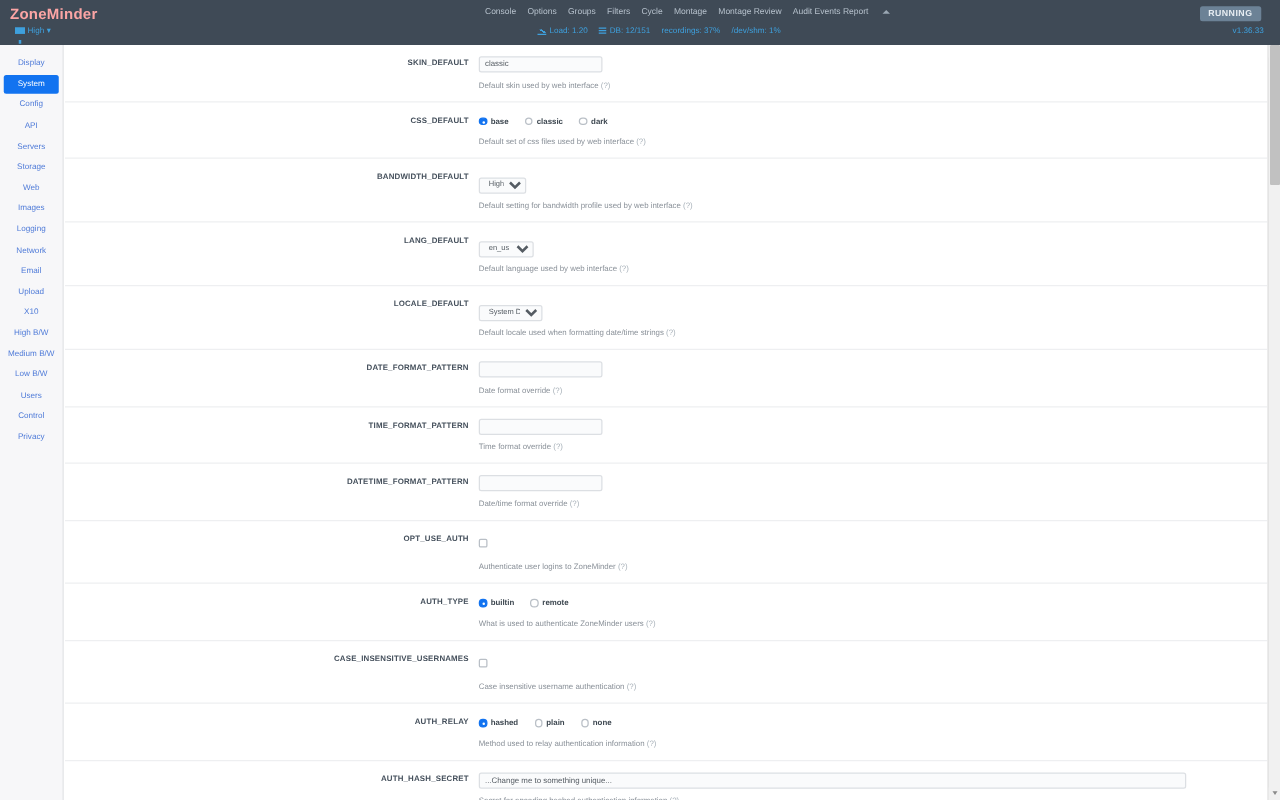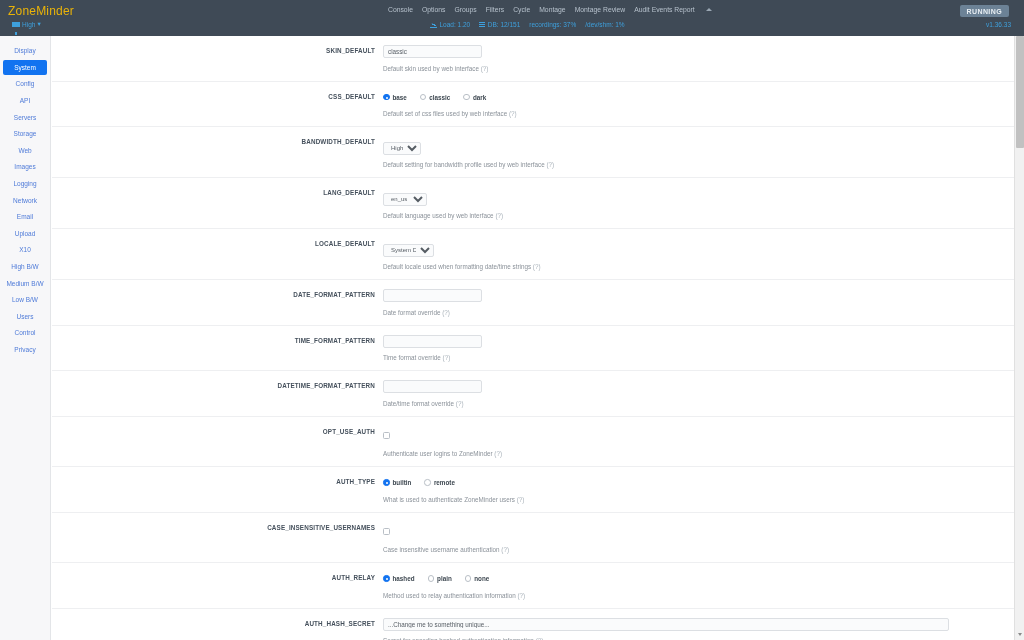--- a/index.html
+++ b/index.html
@@ -15,22 +15,22 @@
   
   .header {
     position: absolute; top: 0; left: 0;
     width: 1024px; height: 36px;
     background: #3f4a56;
     color: #c8d0d8;
     z-index: 20;
   }
   .brand {
     position: absolute; left: 8px; top: 4px;
-    font-size: 12px; font-weight: normal;
-    color: #eab308;
+    font-size: 12px; font-weight: bold;
+    color: #fca5a5;
     letter-spacing: .2px;
   }
   .bw-select {
     position: absolute; left: 12px; top: 20px;
     font-size: 6.5px; color: #3ea0dd;
     display: flex; align-items: center; gap: 2px;
     cursor: pointer;
   }
   .funnel {
     display: inline-block;

